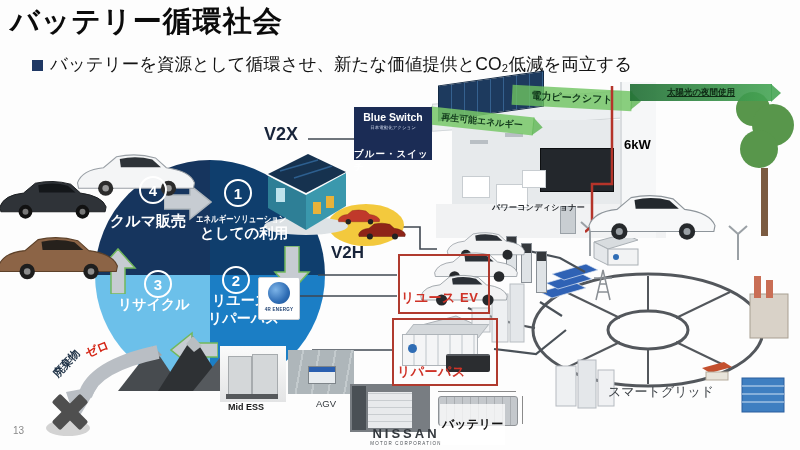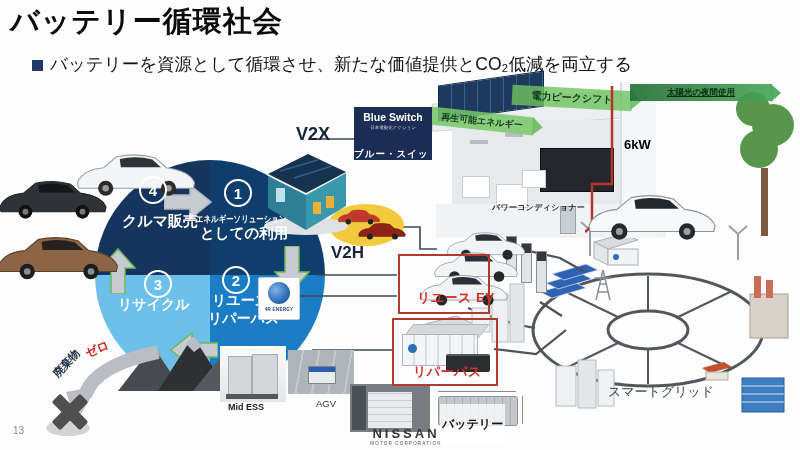--- a/index.html
+++ b/index.html
@@ -18,21 +18,21 @@
   .q.br{right:0;bottom:0;background:#1b7ec5;}
   .q.bl{left:0;bottom:0;background:#6cc0ea;}
   .nb{width:24px;height:24px;border:2px solid #fff;border-radius:50%;color:#fff;
       font-weight:700;font-size:15px;display:flex;align-items:center;justify-content:center;z-index:4;}
   .clabel{color:#fff;font-weight:800;z-index:4;white-space:nowrap;}
 
   .blockarrow{z-index:3;}
   .line-layer{left:0;top:0;width:800px;height:450px;z-index:2;pointer-events:none;}
 
   
-  .v2x{left:264px;top:124px;font-size:18px;font-weight:800;color:#18243a;z-index:5;margin-left:32px;}
+  .v2x{left:264px;top:124px;font-size:18px;font-weight:800;color:#18243a;z-index:5;}
   .v2h{left:331px;top:243px;font-size:17px;font-weight:800;color:#18243a;z-index:5;}
   .blueswitch{left:354px;top:107px;width:78px;height:53px;background:#1b2c55;z-index:5;
       display:flex;flex-direction:column;align-items:center;padding-top:4px;box-sizing:border-box;}
   .bs-en{font-size:10.5px;font-weight:700;color:#fff;}
   .bs-tag{font-size:4.5px;color:#cdd6ea;margin-top:2px;}
   .bs-ja{font-size:9.5px;font-weight:700;color:#fff;letter-spacing:1px;margin-top:18px;}
   .bs-bar{width:85%;height:2px;background:rgba(255,255,255,.45);margin-top:3px;}
 
   
   .roof{left:432px;top:96px;width:220px;height:26px;background:#eceff1;border:1px solid #d2d6d9;transform:skewY(-4deg);z-index:1;}
@@ -54,21 +54,21 @@
   .g-renew{left:430px;top:112px;width:104px;height:18px;background:rgba(120,200,105,.85);transform:rotate(6deg);font-size:9px;}
   .g-peak{left:512px;top:88px;width:120px;height:20px;background:rgba(110,195,95,.8);transform:rotate(3deg);font-size:10px;}
   .g-night{left:630px;top:84px;width:142px;height:17px;background:linear-gradient(90deg,rgba(32,110,52,.9),rgba(70,165,85,.9));font-size:8.5px;color:#0e2a14;text-decoration:underline;}
   .g-night:after{border-left-color:rgba(70,165,85,.9);}
   .kw{left:624px;top:137px;font-size:13px;font-weight:800;color:#000000;z-index:5;}
   .powercond{left:492px;top:202px;font-size:8px;font-weight:700;color:#24282c;z-index:5;letter-spacing:.3px;}
 
   
   .charger{background:linear-gradient(#34383c 0 9px,#dfe3e6 9px);border:1px solid #8a9096;z-index:3;}
   .redbox{border:2px solid #b03a2e;z-index:6;}
-  .redlabel{color:#cf3227;font-weight:800;font-size:13px;letter-spacing:.5px;z-index:7;white-space:nowrap;margin-left:16px;}
+  .redlabel{color:#cf3227;font-weight:800;font-size:13px;letter-spacing:.5px;z-index:7;white-space:nowrap;}
   .cont-front{left:402px;top:334px;width:74px;height:30px;background:
       repeating-linear-gradient(90deg,#f4f5f6 0 10px,#d9dde0 10px 12px);border:1px solid #aeb4b9;z-index:4;}
   .cont-top{left:408px;top:324px;width:74px;height:12px;background:#d4d8db;transform:skewX(-38deg);border:1px solid #b3b9be;z-index:4;}
   .cont-dot{left:408px;top:344px;width:9px;height:9px;border-radius:50%;background:#2f6db5;z-index:5;}
   .blackbatt{left:446px;top:354px;width:44px;height:16px;background:#2b2d30;border-radius:2px;border-top:2px solid #55595e;z-index:5;}
 
   
   .photo{z-index:3;}
   .midess{left:220px;top:346px;width:66px;height:56px;background:linear-gradient(#fbfbfb,#e3e4e5);}
   .cab{position:absolute;background:#d4d7d9;border:1px solid #a7abae;}
@@ -127,21 +127,21 @@
   <div class="a circle">
     <div class="q tl"></div>
     <div class="q tr"></div>
     <div class="q br"></div>
     <div class="q bl"></div>
   </div>
   <div class="a nb" style="left:139px;top:176px;">4</div>
   <div class="a nb" style="left:224px;top:179px;">1</div>
   <div class="a nb" style="left:144px;top:270px;">3</div>
   <div class="a nb" style="left:222px;top:266px;">2</div>
-  <div class="a clabel" style="left:110px;top:212px;width:100px;text-align:center;font-size:15px;">クルマ販売</div>
+  <div class="a clabel" style="left:110px;top:212px;width:100px;text-align:left;font-size:15px;">クルマ販売</div>
   <div class="a clabel" style="left:196px;top:213px;font-size:9px;transform:scaleX(.82);transform-origin:left;">エネルギーソリューション</div>
   <div class="a clabel" style="left:200px;top:224px;font-size:14.5px;">としての利用</div>
   <div class="a clabel" style="left:212px;top:292px;font-size:14px;">リユース</div>
   <div class="a clabel" style="left:208px;top:310px;font-size:14px;">リパーパス</div>
   <div class="a clabel" style="left:118px;top:296px;font-size:14px;">リサイクル</div>
 
   <svg class="a blockarrow" style="left:164px;top:182px;" width="48" height="40">
     <polygon points="0,13 26,13 26,3 47,20 26,37 26,27 0,27" fill="#c7ccd2" stroke="#b0b6bc" stroke-width="1.5"></polygon>
     </svg>
   <svg class="a blockarrow" style="left:272px;top:246px;" width="40" height="46">

